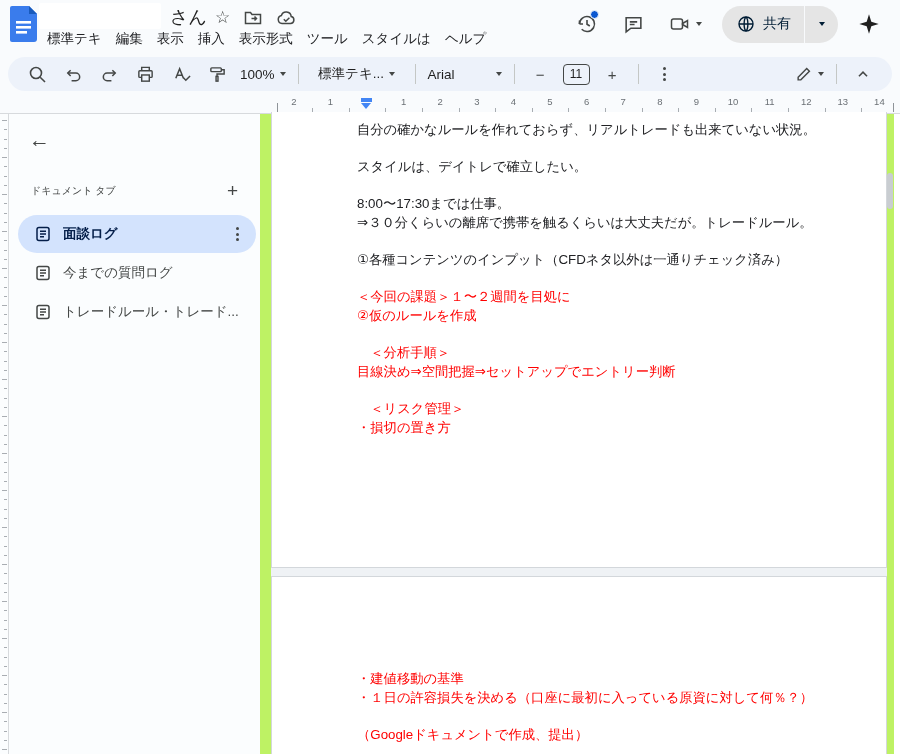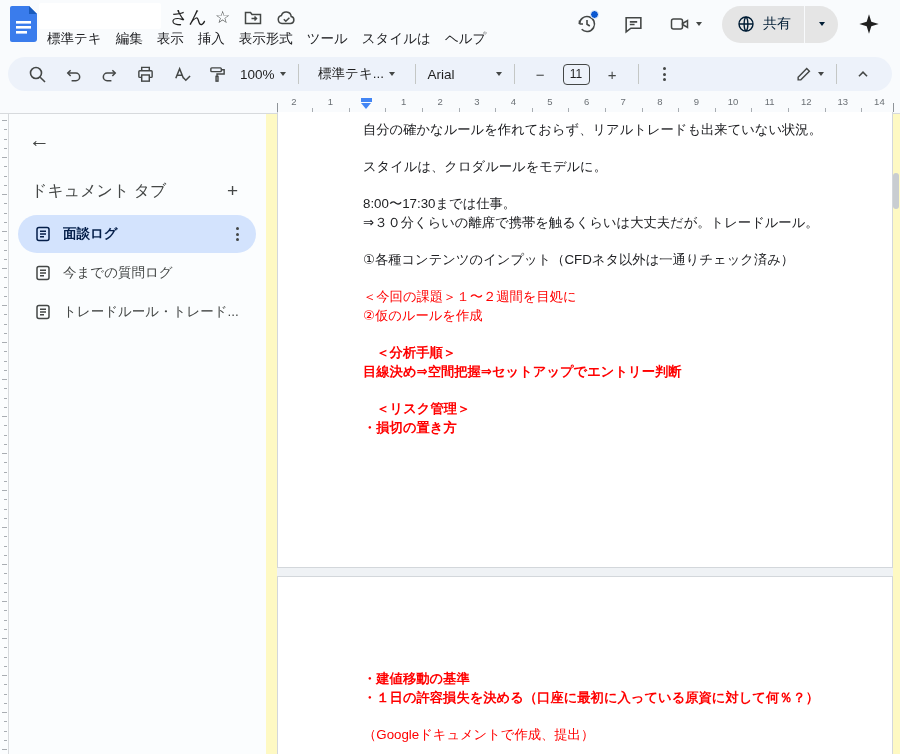--- a/index.html
+++ b/index.html
@@ -46,41 +46,41 @@
   .marker-bar{width:11px;height:3.5px;background:#4285f4;margin-bottom:1px}
   .marker-tri{width:0;height:0;border-left:5.5px solid transparent;border-right:5.5px solid transparent;border-top:6px solid #4285f4}
   .chrome-line{position:absolute;left:0;top:113px;width:900px;height:1px;background:#d7dadd}
   
   .v-ruler{position:absolute;left:0;top:114px;width:8px;height:640px;background:#fbfdfe;border-right:1px solid #d7dadd}
   .vtick{position:absolute;height:1px;background:#a8adb2}
   
   .sidebar{position:absolute;left:9px;top:114px;width:257px;height:640px;background:#fbfdfe;border-right:1px solid #d7dadd}
   .back{position:absolute;left:16px;top:10px;font-size:21px;color:#444746;background:none;border:none;padding:4px}
   .side-head{position:absolute;top:66px;left:22px;right:20px;display:flex;justify-content:space-between;align-items:center}
-  .side-title{font-size:16px;color:#444746}
+  .side-title{font-size:10px;color:#444746}
   .add-tab{font-size:19px;color:#444746;background:none;border:none;padding:0 8px}
   .tab-list{position:absolute;top:101px;left:9px;right:10px}
   .tab-row{height:38px;display:flex;align-items:center;gap:12px;padding:0 10px 0 17px;border-radius:19px;
     margin-bottom:1px;color:#444746;font-size:13.5px}
   .tab-row.sel{background:#d3e3fd;color:#041e49;font-weight:600}
   .tab-row .tab-label{flex:1;white-space:nowrap;overflow:hidden}
   .tab-dots{display:flex;flex-direction:column;gap:2.5px;margin-right:7px}
   .tab-dots i{width:3px;height:3px;border-radius:50%;background:#444746}
   
-  .content{position:absolute;left:266px;top:114px;width:634px;height:640px;background:#fef9c3}
+  .content{position:absolute;left:260px;top:114px;width:634px;height:640px;background:#bef264}
   .gapband{position:absolute;left:11px;top:452px;width:616px;height:11px;background:#eff2f5}
   .page{position:absolute;left:11px;width:614px;background:#ffffff;border:1px solid #d3d7db}
   .p1{top:-2px;height:455px;border-top:none}
   .p2{top:462px;height:292px;border-bottom:none}
   .textblock{position:absolute;left:97px;width:490px;color:#202124}
   .t1{top:7px}
   .t2{top:556px}
   .doc-line{height:18.6px;line-height:18.6px;font-size:13.3px;white-space:pre}
   .doc-line.red{color:var(--red,#ff0000)}
-  .doc-line.b{font-weight:700}
+  .doc-line.b{font-weight:400}
   .doc-line .u{text-decoration:underline;text-underline-offset:2px}
   .thumb{position:absolute;left:627px;top:59px;width:6px;height:36px;border-radius:3px;background:#c9cdd1}
   svg{display:block}
 </style>
 </head>
 <body>
 
 <div class="header">
   <svg class="logo" viewBox="0 0 27 36">
     <path d="M2 0h17l8 8v25a3 3 0 0 1-3 3H2a2 2 0 0 1-2-2V2a2 2 0 0 1 2-2z" fill="#3a7cec"></path>
@@ -395,21 +395,21 @@
     </div>
 </aside>
 
 <main class="content">
   <div class="gapband"></div>
   <div class="page p1"></div>
   <div class="page p2"></div>
   <div class="textblock t1" id="page1-text">
       <div class="doc-line"><span>自分の確かなルールを作れておらず、リアルトレードも出来ていない状況。</span></div>
       <div class="doc-line">&nbsp;</div>
-      <div class="doc-line"><span>スタイルは、クロダルールをモデルに。</span></div>
+      <div class="doc-line"><span>スタイルは、デイトレで確立したい。</span></div>
       <div class="doc-line">&nbsp;</div>
       <div class="doc-line"><span>8:00〜17:30までは仕事。</span></div>
       <div class="doc-line"><span>⇒３０分くらいの離席で携帯を触るくらいは大丈夫だが。トレードルール。</span></div>
       <div class="doc-line">&nbsp;</div>
       <div class="doc-line"><span>①各種コンテンツのインプット（CFDネタ以外は一通りチェック済み）</span></div>
       <div class="doc-line">&nbsp;</div>
       <div class="doc-line red"><span>＜今回の課題＞１〜２週間を目処に</span></div>
       <div class="doc-line red"><span>②仮のルールを作成</span></div>
       <div class="doc-line">&nbsp;</div>
       <div class="doc-line red b"><span>　＜分析手順＞</span></div>

